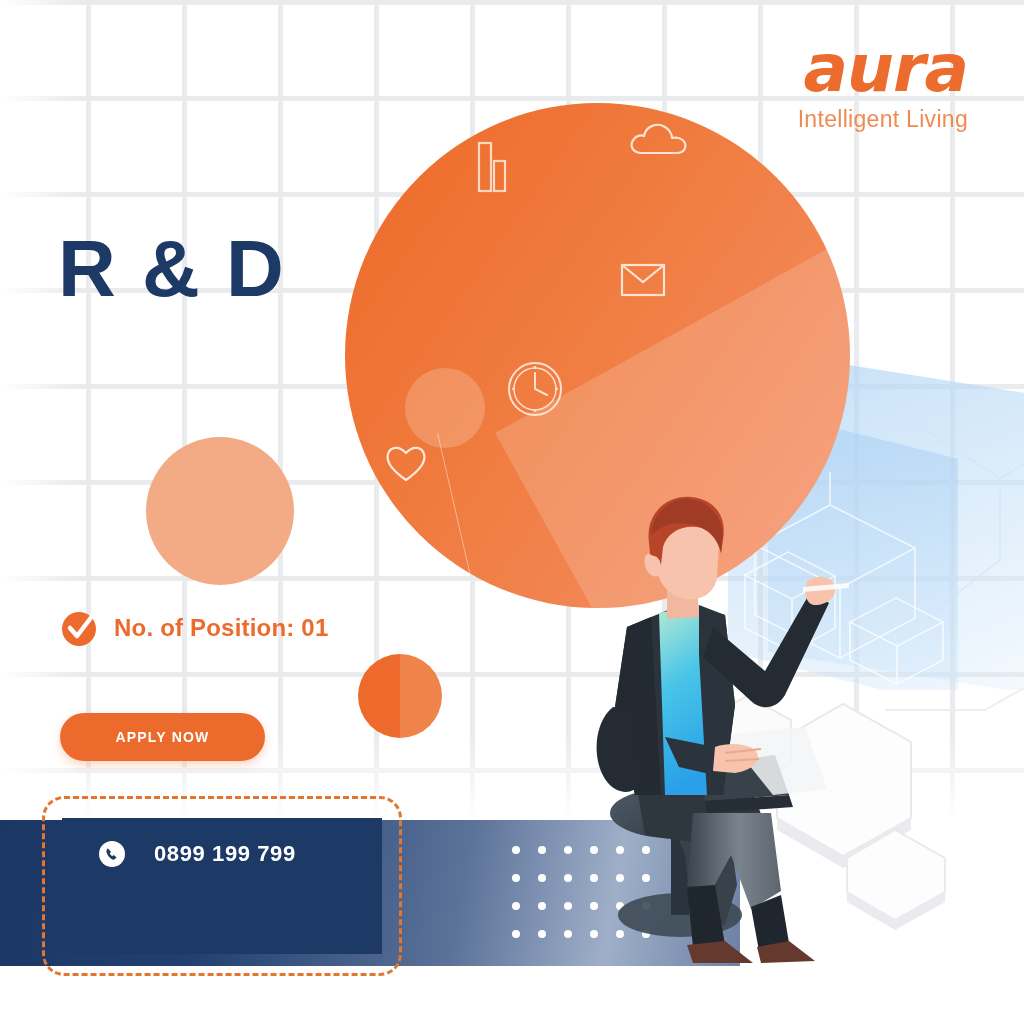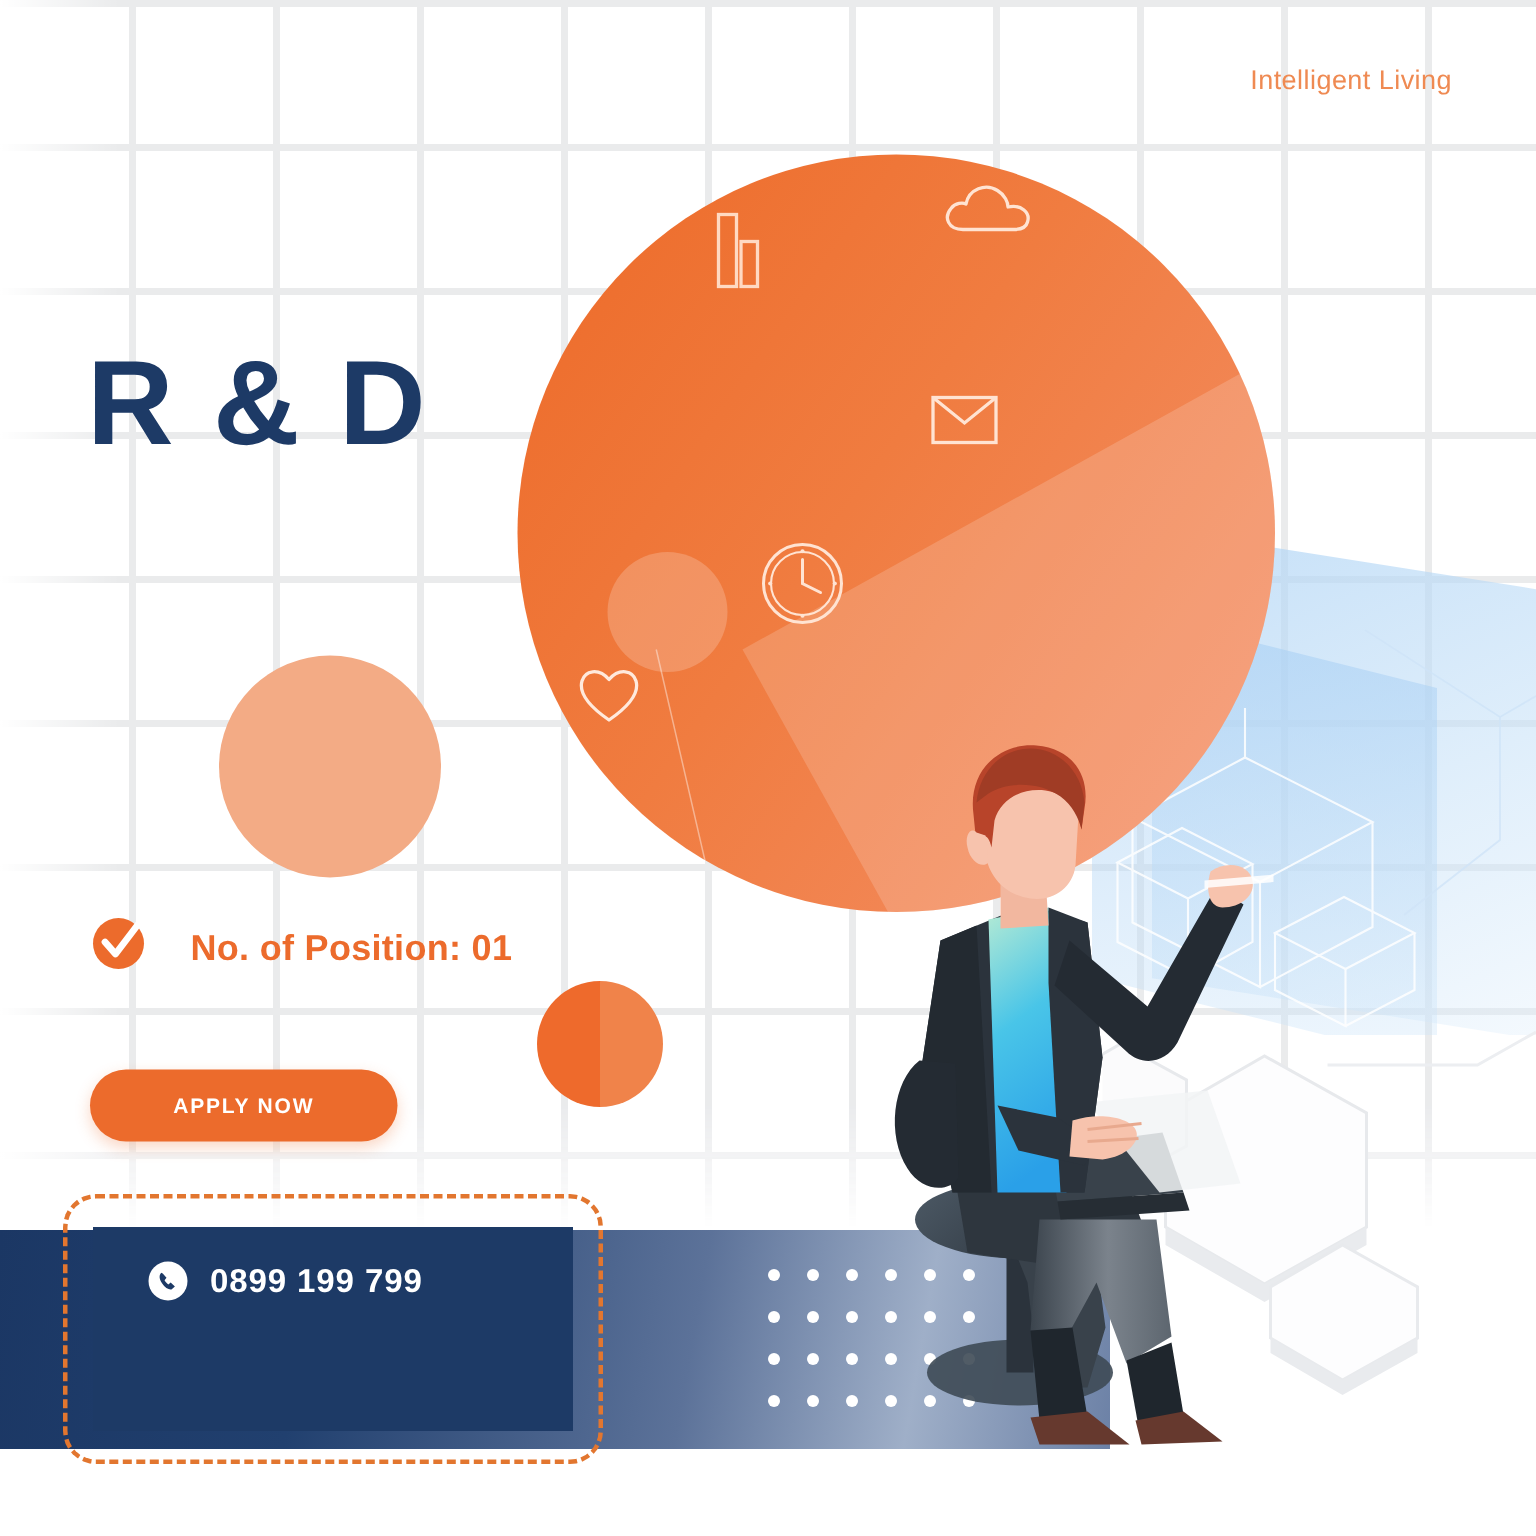--- a/index.html
+++ b/index.html
@@ -101,38 +101,38 @@
   .person{ position:absolute; left:575px; top:495px; width:290px; height:470px; }
 
   
   .logo{ position:absolute; right:56px; top:38px; text-align:right; }
   .logo-word{
     font-family:"DejaVu Sans", sans-serif;
     font-size:66px; font-weight:700; font-style:italic;
     color:#ec6c2d; letter-spacing:-1px; line-height:.95;
   }
   .logo-tag{
-    font-size:18px; font-weight:400; color:#ef8a52;
+    font-size:23px; font-weight:400; color:#ef8a52;
     letter-spacing:.3px; margin-top:5px;
   }
 
   
   .h-senior{
     position:absolute; left:58px; top:144px;
     font-size:63px; font-weight:700; color:#ec6b2c;
     letter-spacing:2.5px; line-height:1;
   }
   .h-role{
     position:absolute; left:58px; top:229px;
     font-size:80px; font-weight:700; color:#1d3a66;
     letter-spacing:2px; line-height:1;
   }
 
   
-  .positions{ position:absolute; left:60px; top:609px; display:flex; align-items:flex-end; gap:29px; }
+  .positions{ position:absolute; left:60px; top:609px; display:flex; align-items:center; gap:16px; }
   .positions .check{ width:38px; height:38px; }
   .positions .ptext{ font-size:24px; font-weight:700; color:#ec6b2c; letter-spacing:.2px; }
 
   
   .apply-btn{
     position:absolute; left:60px; top:713px;
     width:205px; height:48px; border-radius:24px;
     background:#ec6b2c; color:#fff;
     display:flex; align-items:center; justify-content:center;
     font-size:14px; font-weight:700; letter-spacing:1.2px;
@@ -142,21 +142,21 @@
 
   
   .dashed-frame{
     position:absolute; left:42px; top:796px; width:360px; height:180px;
     border:3px dashed #e2762f; border-radius:22px;
   }
   .contact-box{
     position:absolute; left:62px; top:818px; width:320px; height:136px;
     background:#1d3a66; padding:22px 0 0 36px;
   }
-  .phone-row{ display:flex; align-items:center; gap:14px;text-align:center; }
+  .phone-row{ display:flex; align-items:center; gap:28px;text-align:center; }
   .phone-ic{ width:28px; height:28px; }
   .phone-num{ color:#fff; font-size:22px; font-weight:700; letter-spacing:.6px; }
   .cv-line{ color:#fff; font-size:20px; font-weight:700; margin-top:16px; line-height:1.35; }
 </style>
 </head>
 <body>
 
 <div id="poster">
 
   <div class="grid-layer"></div>
@@ -333,20 +333,21 @@
 
     <path d="M92 92 L122 90 L124 122 L92 124 Z" fill="#f2b79f"></path>
     <path d="M78 40 C78 16 96 4 114 6 C134 8 146 24 144 48 L142 82 C140 98 126 106 112 104 C96 102 84 90 82 74 Z" fill="#f7c3ad"></path>
 
     <path d="M74 48 C70 18 92 0 116 2 C140 4 152 22 148 44 L146 58 C144 44 136 34 122 32 C106 30 92 38 88 52 L86 70 C84 60 78 60 76 68 Z" fill="#b8442a"></path>
     <path d="M76 60 C72 56 68 62 70 70 C72 80 80 84 84 80 L82 62 Z" fill="#f7c3ad"></path>
     <path d="M84 34 C96 26 118 26 132 36 C140 42 144 50 146 58 L148 40 C146 18 130 4 112 4 C94 4 78 18 76 40 Z" fill="#a03c25"></path>
   </svg>
 
   <div class="logo">
+    <div class="logo-word">aura</div>
     <div class="logo-tag">Intelligent Living</div>
   </div>
 
   <div class="h-role">R &amp; D</div>
 
   <div class="positions">
     <svg class="check" viewBox="0 0 38 38">
       <circle cx="19" cy="20" r="17" fill="#ec6b2c"></circle>
       <path d="M10 19 L17 27 L33 6" fill="none" stroke="#ffffff" stroke-width="4.5" stroke-linecap="round" stroke-linejoin="round"></path>
     </svg>

